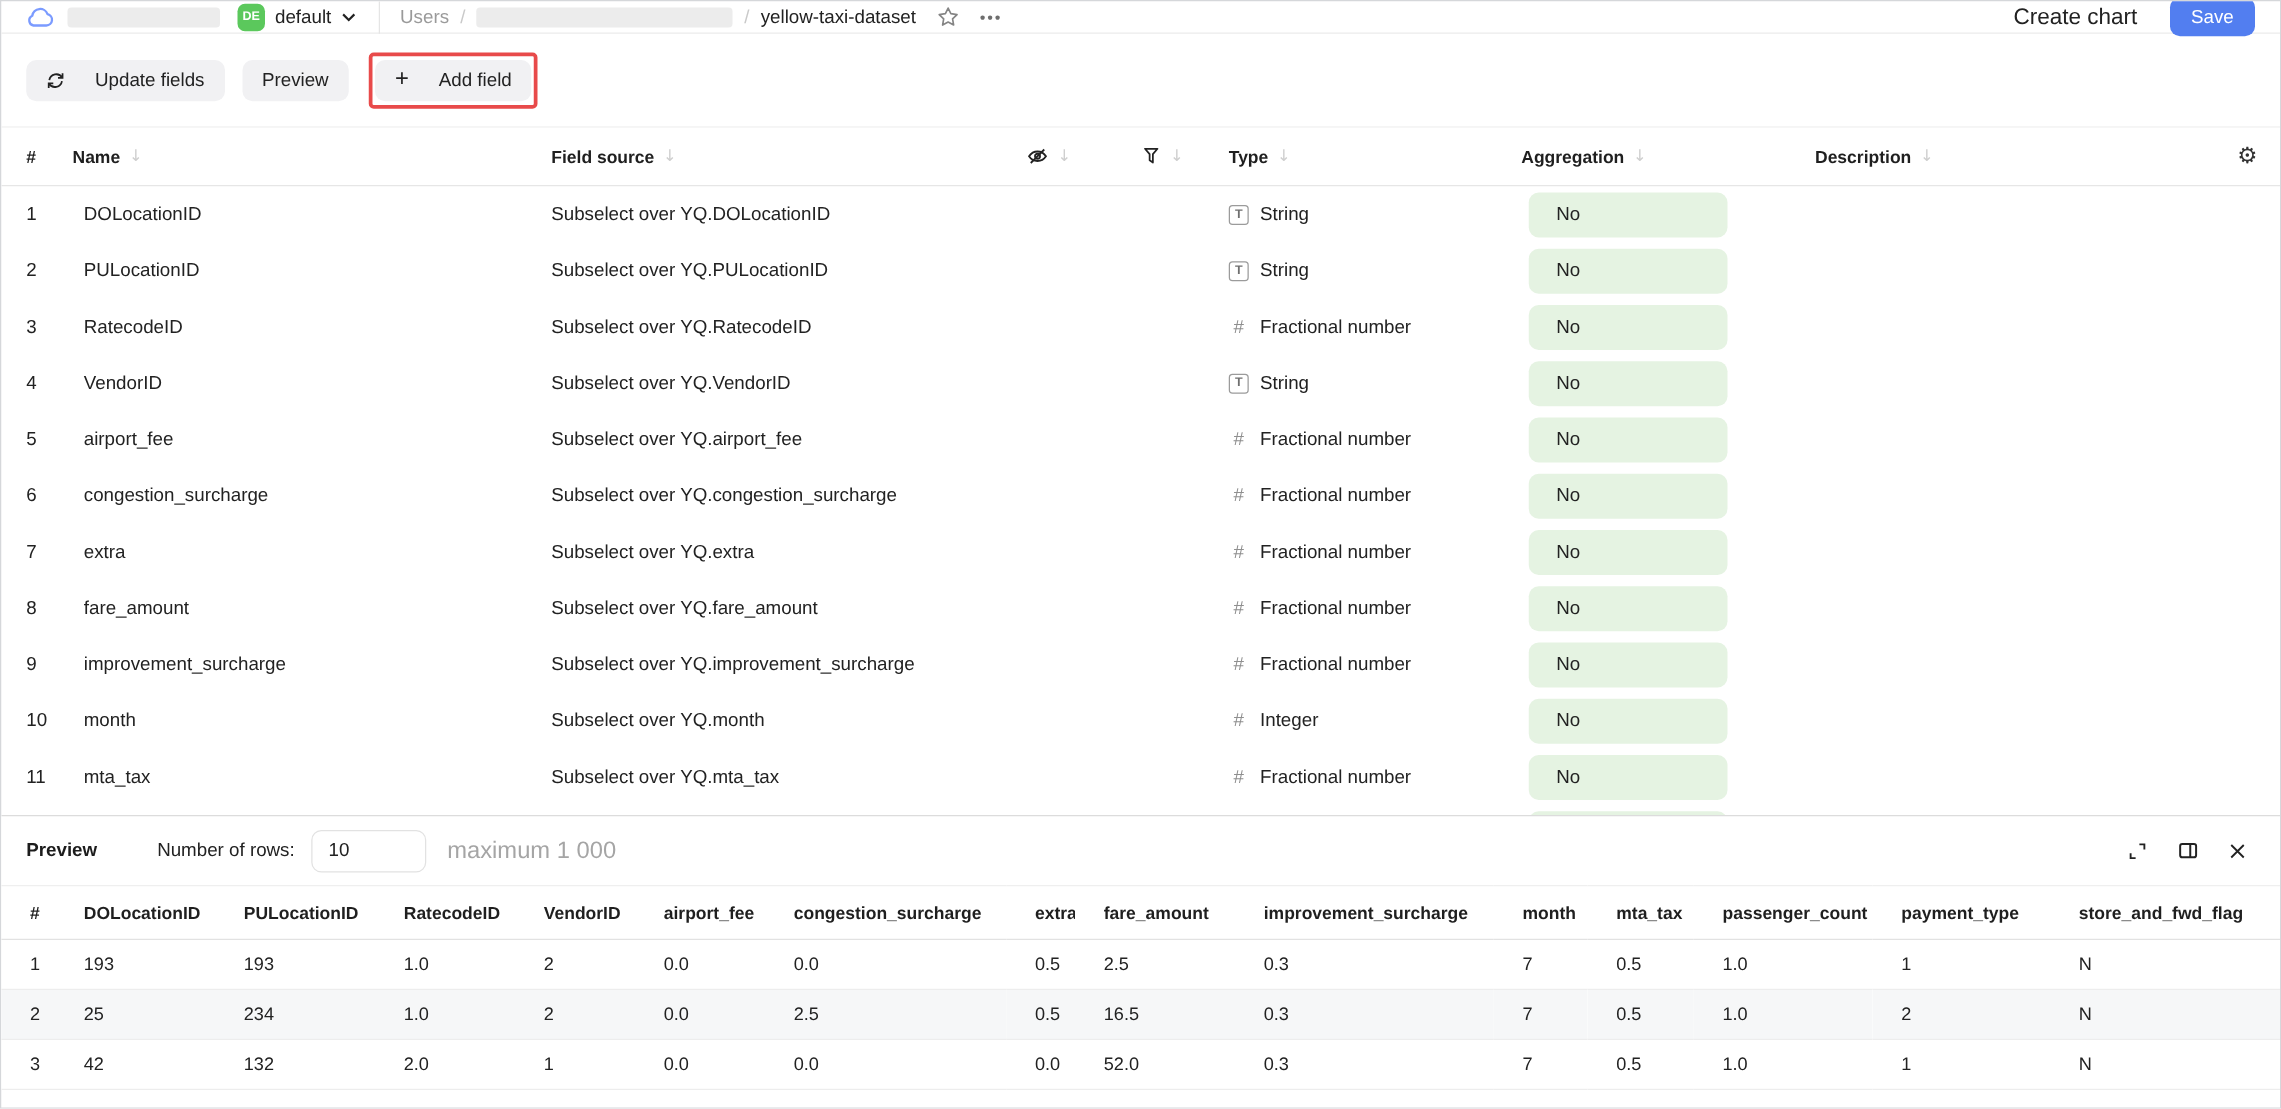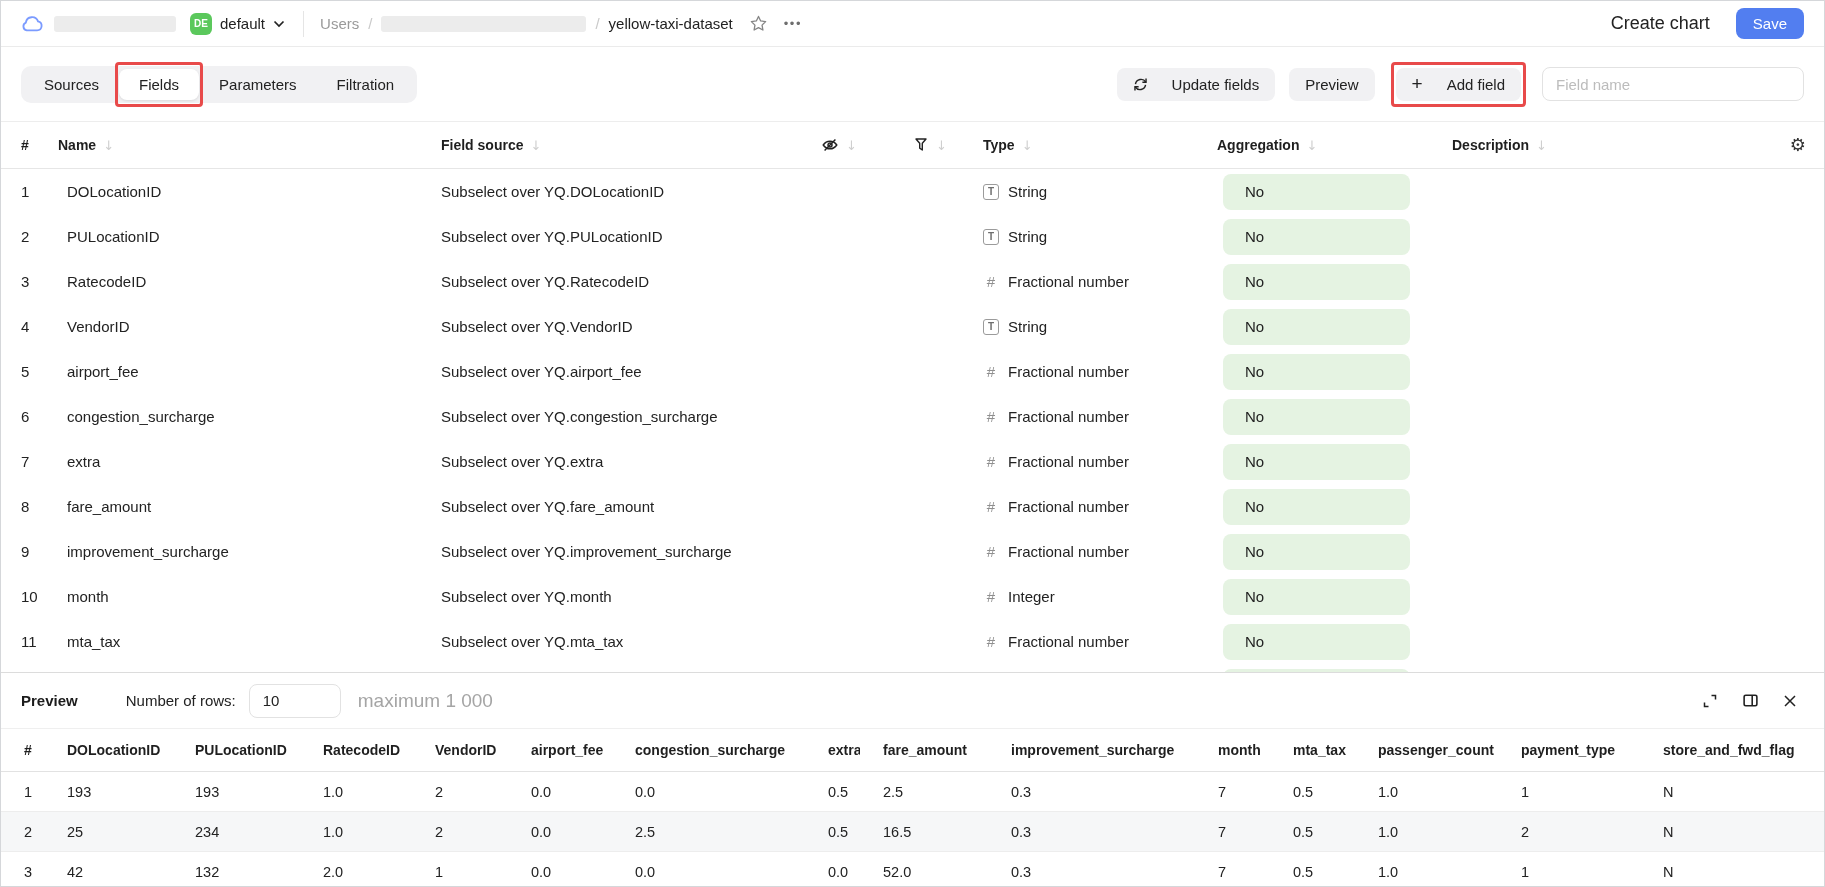--- a/index.html
+++ b/index.html
@@ -1,21 +1,21 @@
 <!DOCTYPE html>
 <html><head>
 <meta charset="utf-8">
 <style>
   html,body{margin:0;padding:0;background:#fff;}
   .page{width:1825px;height:887px;box-sizing:border-box;position:relative;overflow:hidden;
         background:#fff;border:1px solid #d5d7da;
         font-family:"Liberation Sans","DejaVu Sans",sans-serif;color:#222;}
 
   
-  .topbar{height:46px;display:flex;align-items:center;padding:0 20px;border-bottom:1px solid #ebebeb;box-sizing:border-box;}
+  .topbar{height:26px;display:flex;align-items:center;padding:0 20px;border-bottom:1px solid #ebebeb;box-sizing:border-box;}
   .tb-left{display:flex;align-items:center;}
   .blur-block{background:#ececec;border-radius:3px;height:16px;}
   .blur-1{width:122px;margin-left:10px;}
   .de-badge{width:22px;height:22px;border-radius:6px;background:#5bc85c;color:#fff;font-size:10px;font-weight:bold;
             display:flex;align-items:center;justify-content:center;margin-left:14px;}
   .tenant-btn{display:flex;align-items:center;gap:8px;background:none;border:none;cursor:pointer;
               font-family:inherit;font-size:15px;color:#222;margin-left:8px;padding:0;}
   .vdiv{width:1px;height:26px;background:#e5e5e5;margin:0 16px 0 18px;}
   .crumb{display:flex;align-items:center;font-size:15px;}
   .crumb-root{color:#9a9a9a;}
@@ -59,21 +59,21 @@
   .c-gear{display:flex;justify-content:flex-end;padding-right:18px;}
   .gear-btn{background:none;border:none;cursor:pointer;font-size:18px;color:#333;padding:0;
             font-family:"DejaVu Sans",sans-serif;line-height:1;}
   .f-row{height:45px;font-size:15px;color:#222;cursor:pointer;}
   .c-index{padding-left:20px;}
   .c-name{padding-left:22px;}
   .c-type{display:flex;align-items:center;gap:9px;}
   .tbox{width:16px;height:16px;box-sizing:border-box;border:1.4px solid #9b9b9b;border-radius:3px;color:#6f6f6f;
         font-size:10px;font-weight:bold;display:flex;align-items:center;justify-content:center;}
   .nhash{color:#8f8f8f;font-size:15px;width:16px;text-align:center;}
-  .agg-badge{width:187px;height:36px;box-sizing:border-box;background:#e5f3e2;border-radius:8px;
+  .agg-badge{width:159px;height:36px;box-sizing:border-box;background:#e5f3e2;border-radius:8px;
              display:flex;align-items:center;padding-left:22px;margin-left:6px;font-size:15px;color:#222;cursor:pointer;}
   .partial-row{height:45px;}
 
   
   .preview-panel{height:220px;border-top:1px solid #dcdcdc;box-sizing:border-box;background:#fff;}
   .p-bar{height:55px;display:flex;align-items:center;padding:0 20px;}
   .p-title{font-size:15px;font-weight:bold;color:#1c1c1c;}
   .p-rows-label{margin-left:48px;font-size:15px;}
   .p-input{margin-left:13px;width:92px;height:34px;box-sizing:border-box;border:1px solid #e2e2e2;border-radius:8px;
            padding:0 13px;font-family:inherit;font-size:15px;color:#222;outline:none;}
@@ -130,50 +130,40 @@
         <span>•••</span>
       </button>
     </div>
     <div class="tb-right">
       <button class="create-chart">Create chart</button>
       <button class="save-btn">Save</button>
     </div>
   </header>
 
   <div class="toolbar">
-    <div class="segmented">
-      <button class="seg-item">Sources</button>
-      <button class="seg-item active">
-        <span>Fields</span>
-        <span class="anno-box anno-fields"></span>
-      </button>
-      <button class="seg-item">Parameters</button>
-      <button class="seg-item">Filtration</button>
-    </div>
     <div class="toolbar-right">
       <button class="tb-btn">
         <span>
           <svg width="15" height="15" viewBox="0 0 16 16">
             <path d="M13.6 5.4A6 6 0 0 0 2.6 7.6" fill="none" stroke="#222" stroke-width="1.5"></path>
             <path d="M13.9 1.7v3.9H10" fill="none" stroke="#222" stroke-width="1.5"></path>
             <path d="M2.4 10.6A6 6 0 0 0 13.4 8.4" fill="none" stroke="#222" stroke-width="1.5"></path>
             <path d="M2.1 14.3v-3.9H6" fill="none" stroke="#222" stroke-width="1.5"></path>
           </svg>
         </span>
         <span>Update fields</span>
       </button>
       <button class="tb-btn">Preview</button>
       <div class="addfield-wrap">
         <button class="tb-btn">
           <span class="plus-glyph">+</span>
           <span>Add field</span>
         </button>
         <span class="anno-box anno-add"></span>
       </div>
-      <input class="fieldname-input" type="text" placeholder="Field name" style="">
     </div>
   </div>
 
   <section class="fields-area">
     <div class="f-grid f-header">
       <div class="hc pl20">#</div>
       <div class="hc pl13">
         <span>Name</span>
         <span class="sort">↓</span>
       </div>

